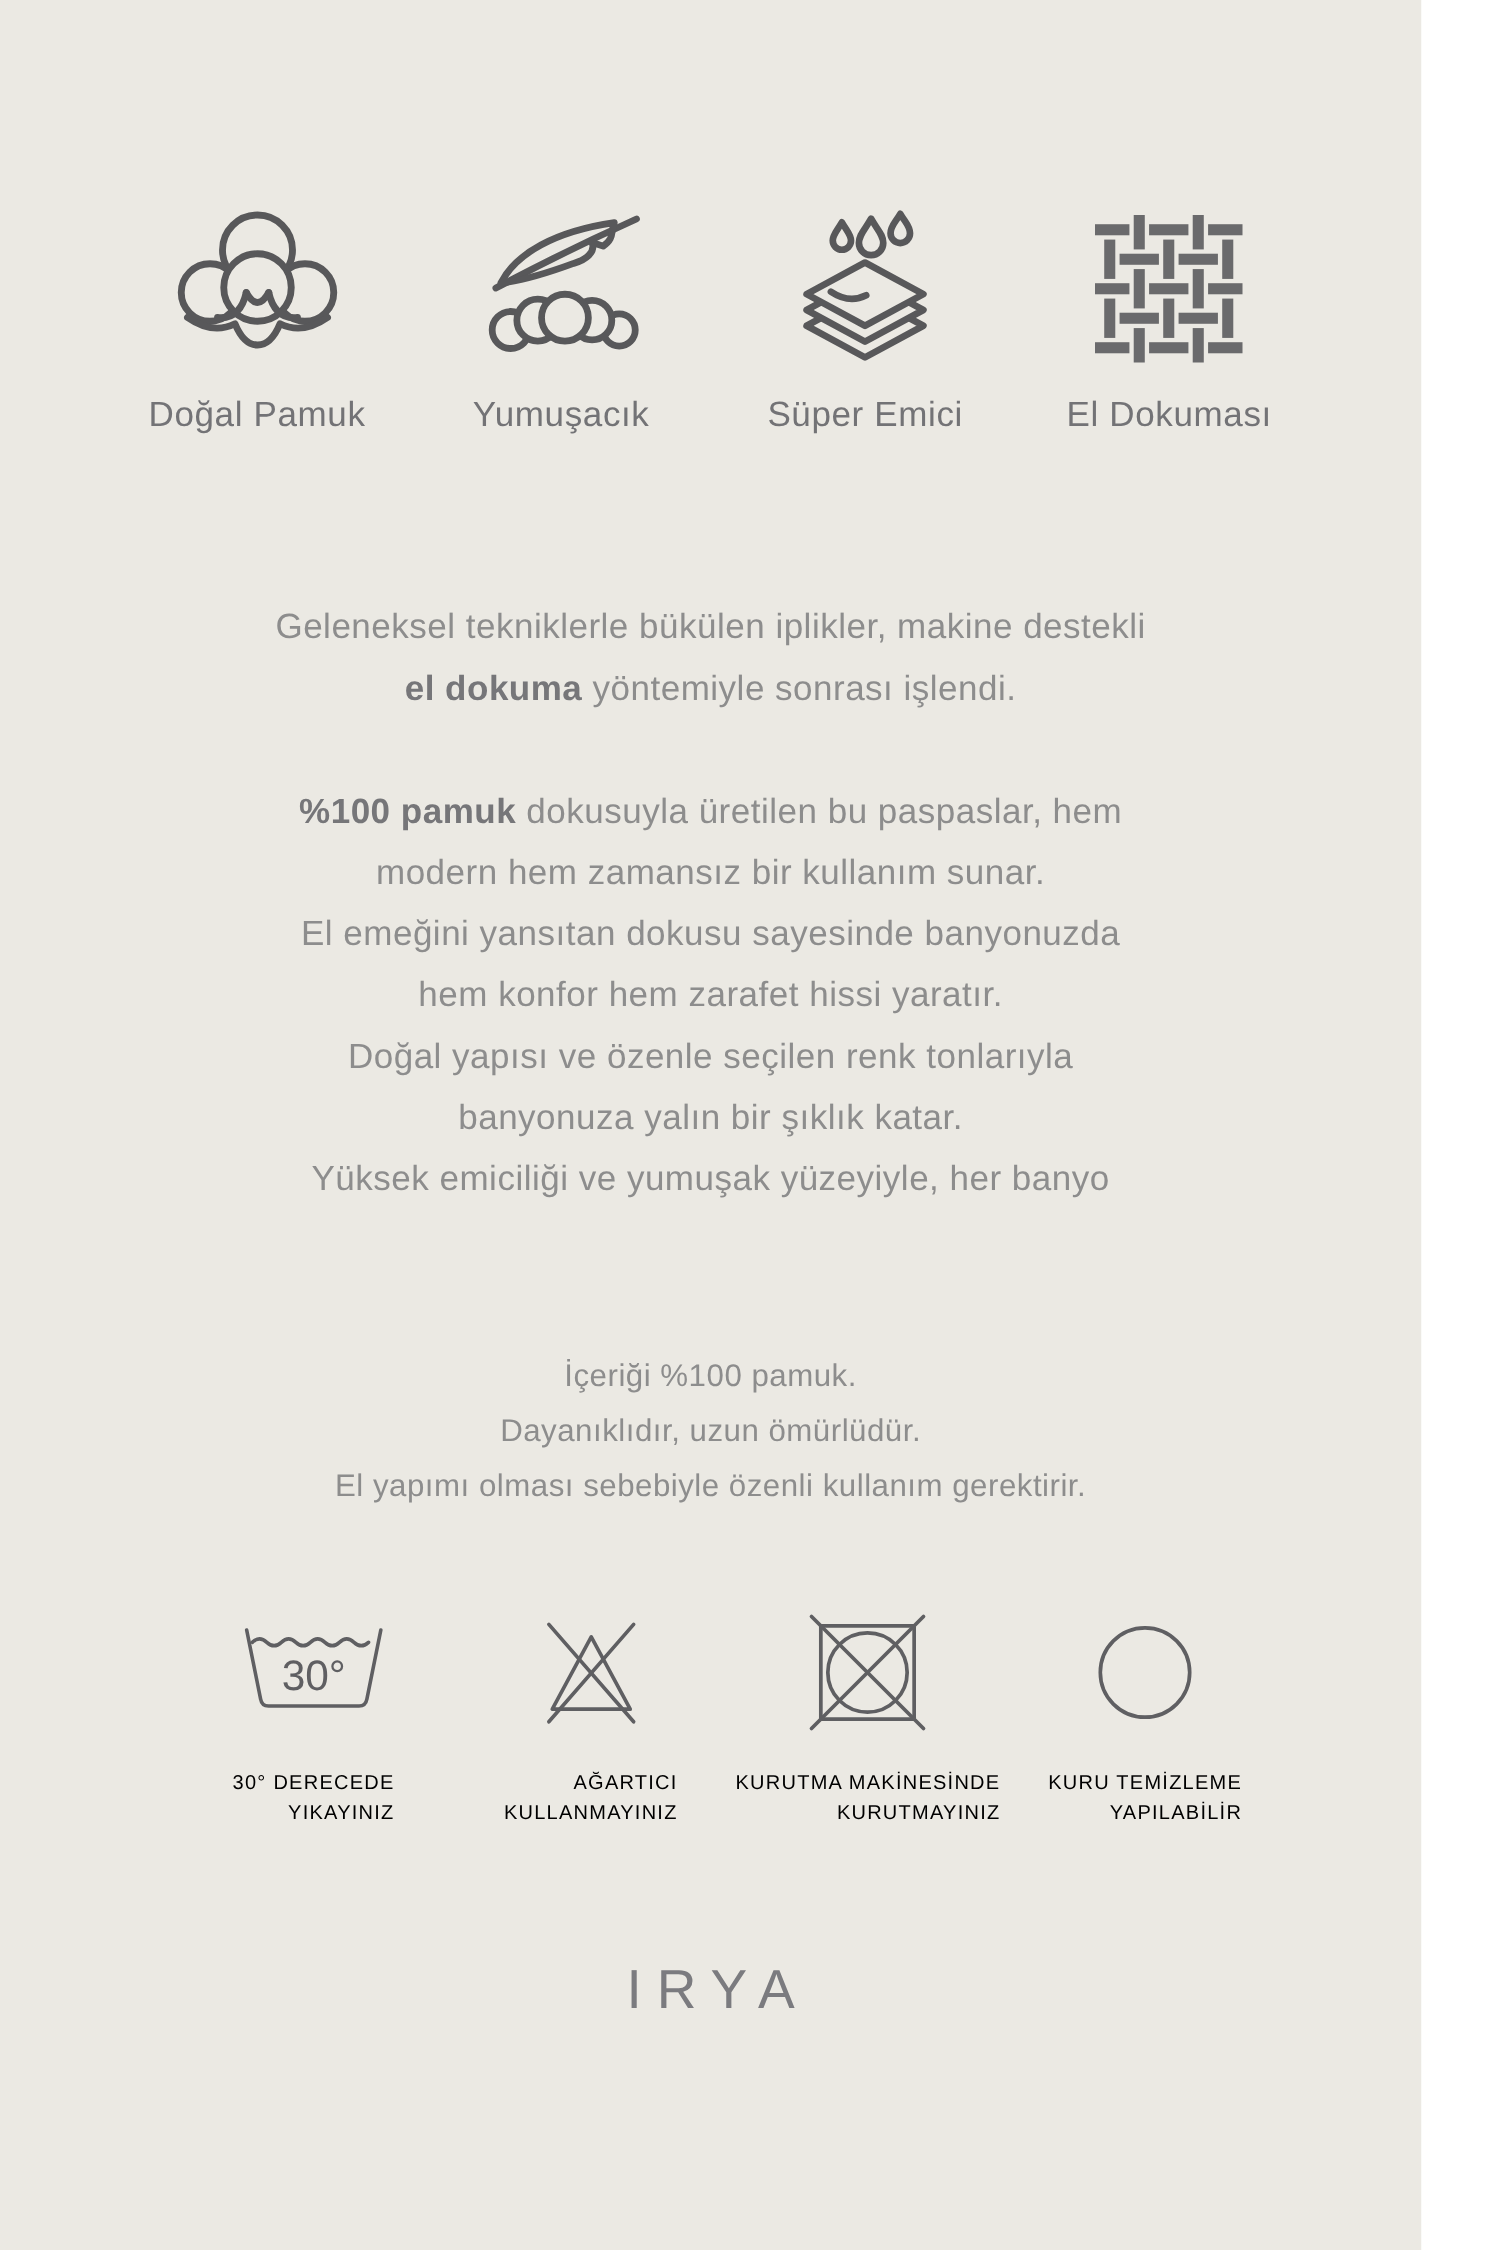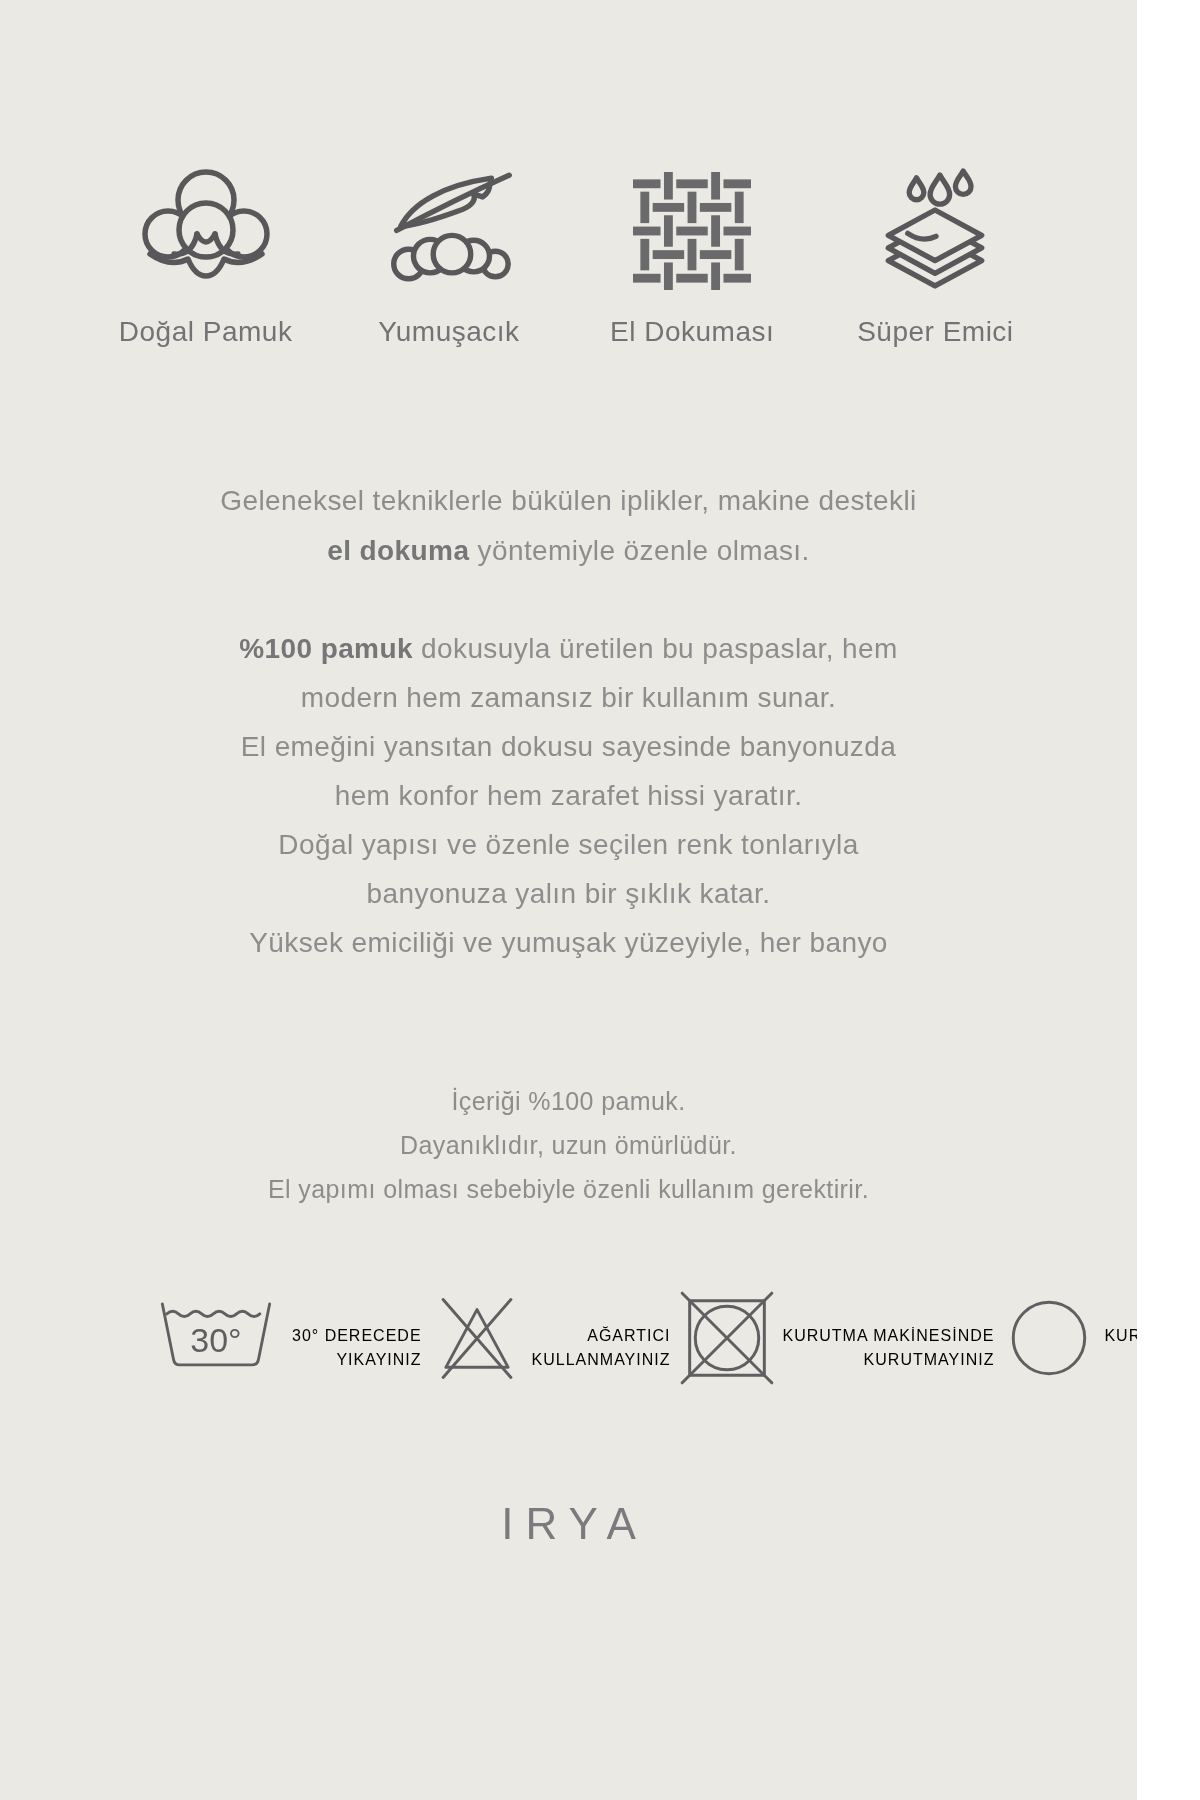--- a/index.html
+++ b/index.html
@@ -38,21 +38,21 @@
   .composition p{
     margin:0;text-align:center;
     font-size:25px;line-height:44px;
     color:#8d8d8d;letter-spacing:.4px;
   }
   
   .care{
     display:flex;
     margin:70px 110px 0 140px;
   }
-  .care-item{flex:1;display:flex;align-items:center;}
+  .care-item{flex:1;display:flex;flex-direction:column;align-items:center;}
   .care-item .cicon{height:114px;display:flex;align-items:center;justify-content:center;}
   .care-label{
     margin-top:20px;
     text-align:right;
     font-size:16px;line-height:24px;
     letter-spacing:1px;
     color:#000000;
     white-space:nowrap;
   }
   
@@ -102,20 +102,37 @@
             <path d="M26 62 C38 38 70 20 118 13 C115 21 118 26 109 32 L100 29 C103 37 95 43 85 46 C66 53 44 60 26 62 Z"></path>
             <circle class="maskfill" cx="34" cy="100" r="15"></circle>
             <circle class="maskfill" cx="122" cy="100" r="13"></circle>
             <circle class="maskfill" cx="56" cy="92" r="17"></circle>
             <circle class="maskfill" cx="100" cy="92" r="16"></circle>
             <circle class="maskfill" cx="78" cy="90" r="19"></circle>
           </g>
         </svg>
       </div>
       <div class="flabel">Yumuşacık</div>
+    </div>
+
+    <div class="feature">
+      <div class="icon-box">
+        <svg width="146" height="123" viewBox="0 0 150 126">
+          <g class="stroke" stroke-width="5.5">
+            <path class="maskfill" d="M75 70 L123 96 L75 122 L27 96 Z"></path>
+            <path class="maskfill" d="M75 57 L123 83 L75 109 L27 83 Z"></path>
+            <path class="maskfill" d="M75 44 L123 70 L75 96 L27 70 Z"></path>
+            <path d="M47 68 Q62 78 76 71"></path>
+            <path class="maskfill" d="M56 11 C60 18 63.5 21 63.5 26 a7.5 7.5 0 1 1 -15 0 C48.5 21 52 18 56 11 Z"></path>
+            <path class="maskfill" d="M80 8 C85 17 90 21 90 28 a10 10 0 1 1 -20 0 C70 21 75 17 80 8 Z"></path>
+            <path class="maskfill" d="M104 4 C108 11 112 14 112 20 a8 8 0 1 1 -16 0 C96 14 100 11 104 4 Z"></path>
+          </g>
+        </svg>
+      </div>
+      <div class="flabel">Süper Emici</div>
     </div>
 
     <div class="feature">
       <div class="icon-box">
         <svg width="118" height="118" viewBox="0 0 120 120">
           <g fill="#6a6a6c">
             <rect x="-4" y="7.5" width="32" height="9"></rect>
               <rect x="31.5" y="-4" width="9" height="32"></rect>
               <rect x="44" y="7.5" width="32" height="9"></rect>
               <rect x="79.5" y="-4" width="9" height="32"></rect>
@@ -138,42 +155,25 @@
             <rect x="-4" y="103.5" width="32" height="9"></rect>
               <rect x="31.5" y="92" width="9" height="32"></rect>
               <rect x="44" y="103.5" width="32" height="9"></rect>
               <rect x="79.5" y="92" width="9" height="32"></rect>
               <rect x="92" y="103.5" width="32" height="9"></rect>
           </g>
         </svg>
       </div>
       <div class="flabel">El Dokuması</div>
     </div>
-
-    <div class="feature">
-      <div class="icon-box">
-        <svg width="146" height="123" viewBox="0 0 150 126">
-          <g class="stroke" stroke-width="5.5">
-            <path class="maskfill" d="M75 70 L123 96 L75 122 L27 96 Z"></path>
-            <path class="maskfill" d="M75 57 L123 83 L75 109 L27 83 Z"></path>
-            <path class="maskfill" d="M75 44 L123 70 L75 96 L27 70 Z"></path>
-            <path d="M47 68 Q62 78 76 71"></path>
-            <path class="maskfill" d="M56 11 C60 18 63.5 21 63.5 26 a7.5 7.5 0 1 1 -15 0 C48.5 21 52 18 56 11 Z"></path>
-            <path class="maskfill" d="M80 8 C85 17 90 21 90 28 a10 10 0 1 1 -20 0 C70 21 75 17 80 8 Z"></path>
-            <path class="maskfill" d="M104 4 C108 11 112 14 112 20 a8 8 0 1 1 -16 0 C96 14 100 11 104 4 Z"></path>
-          </g>
-        </svg>
-      </div>
-      <div class="flabel">Süper Emici</div>
-    </div>
   </div>
 
   <div class="intro">
     <p><span>Geleneksel tekniklerle bükülen iplikler, makine destekli</span></p>
-    <p><span class="b">el dokuma</span><span> yöntemiyle özenle olması.</span></p>
+    <p><span class="b">el dokuma</span><span> yöntemiyle sonrası işlendi.</span></p>
   </div>
 
   <div class="description">
     <p><span class="b">%100 pamuk</span><span> dokusuyla üretilen bu paspaslar, hem</span></p>
     <p>modern hem zamansız bir kullanım sunar.</p>
     <p>El emeğini yansıtan dokusu sayesinde banyonuzda</p>
     <p>hem konfor hem zarafet hissi yaratır.</p>
     <p>Doğal yapısı ve özenle seçilen renk tonlarıyla</p>
     <p>banyonuza yalın bir şıklık katar.</p>
     <p>Yüksek emiciliği ve yumuşak yüzeyiyle, her banyo</p>

